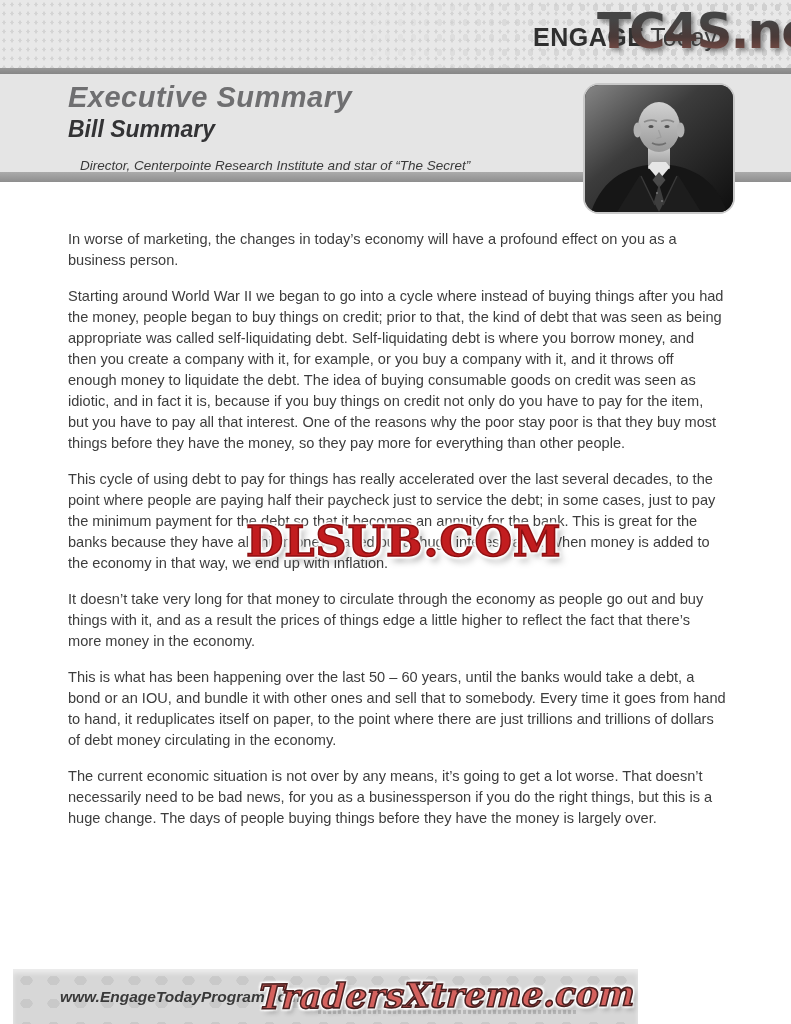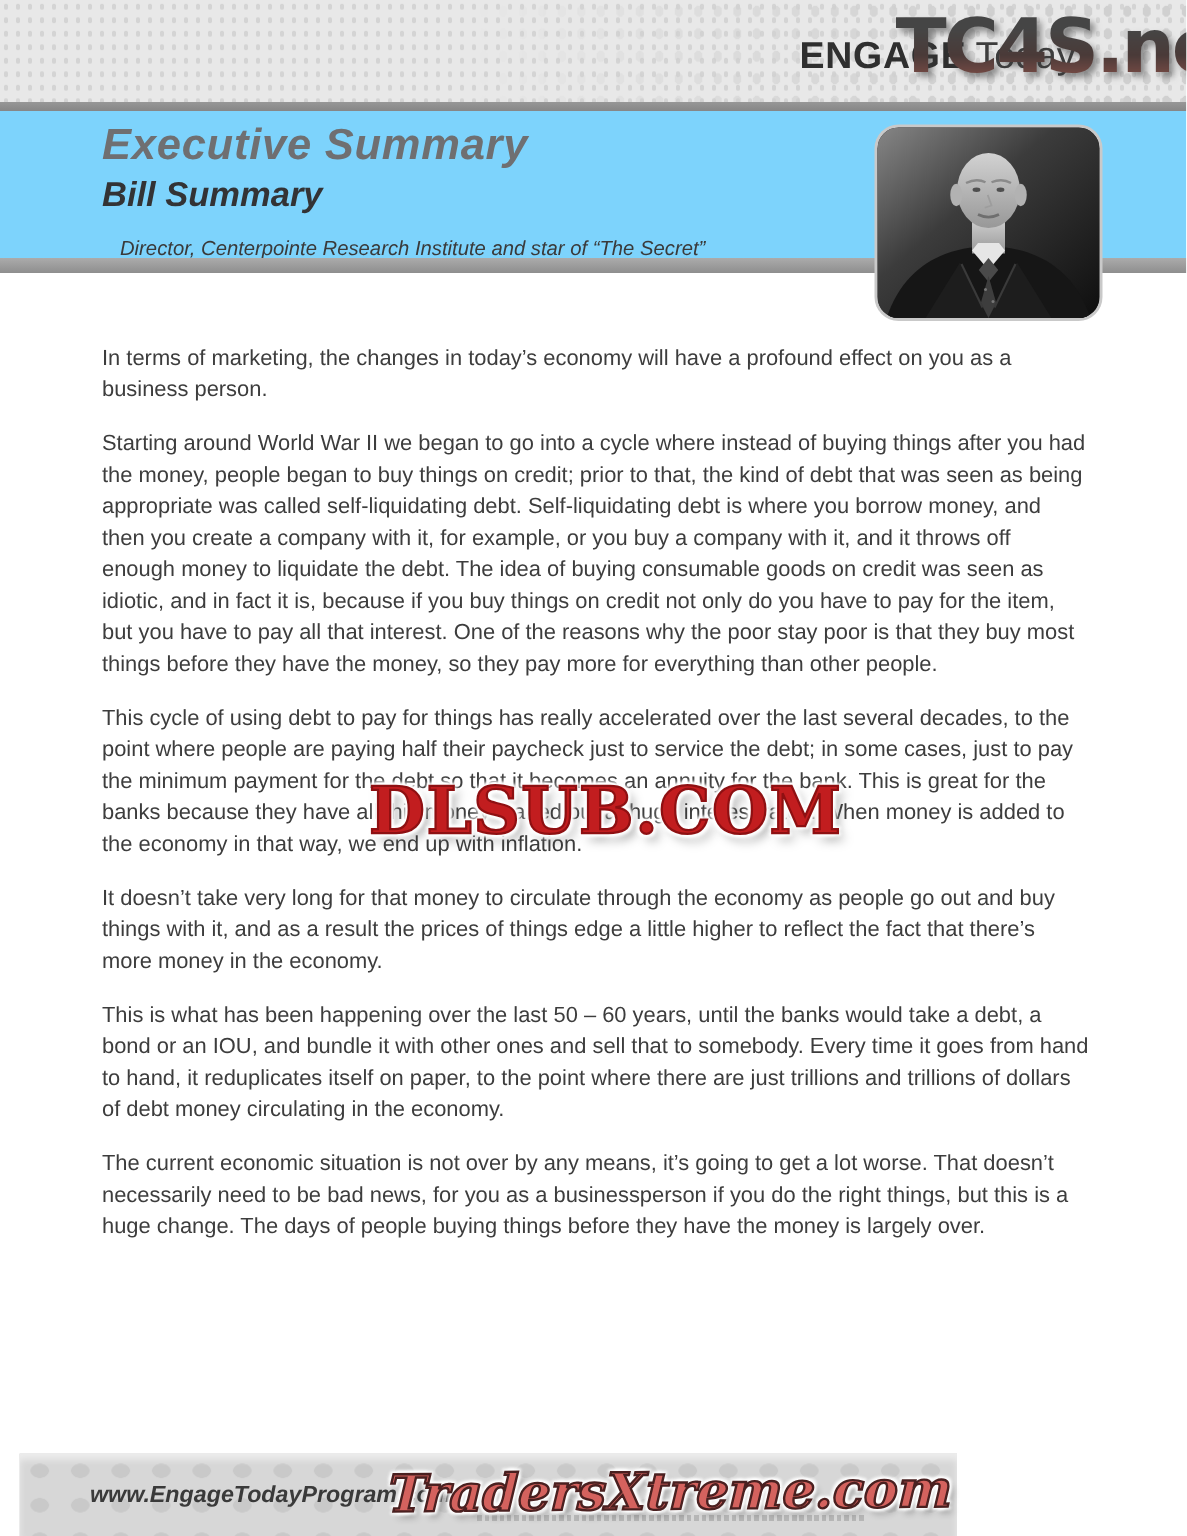--- a/index.html
+++ b/index.html
@@ -44,21 +44,21 @@
 
   
   .strip-top{position:absolute;left:0;top:68px;width:791px;height:6px;
     background:linear-gradient(#979797,#868686);}
   .strip-bottom{position:absolute;left:0;top:172px;width:791px;height:10px;
     background:linear-gradient(#ababab,#8e8e8e);}
 
   
   .banner{
     position:absolute;left:0;top:74px;width:791px;height:98px;
-    background:#7dd3fc;
+    background:#e5e5e5;
   }
   .banner h1{
     margin:0;position:absolute;left:68px;top:7px;
     font-style:italic;font-weight:bold;font-size:29px;color:#6f6f71;
     letter-spacing:.5px;
   }
   .banner h2{
     margin:0;position:absolute;left:68px;top:42px;
     font-style:italic;font-weight:bold;font-size:23px;color:#333335;
   }
@@ -184,21 +184,21 @@
       <circle cx="72" cy="108" r="1" fill="#777"></circle>
         <circle cx="77" cy="116" r="1" fill="#777"></circle>
       <path d="M55 90 L74 127 L32 127 Z" fill="#1d1d1d"></path>
       <path d="M93 90 L74 127 L116 127 Z" fill="#1d1d1d"></path>
       <path d="M56 91 L70 120" stroke="#3a3a3a" stroke-width="1.4" fill="none"></path>
       <path d="M92 91 L78 120" stroke="#3a3a3a" stroke-width="1.4" fill="none"></path>
     </svg>
   </div>
 
   <main class="content">
-    <p>In terms of marketing, the changes in today’s economy will have a profound effect on you as a business person.</p>
+    <p>In worse of marketing, the changes in today’s economy will have a profound effect on you as a business person.</p>
     <p>Starting around World War II we began to go into a cycle where instead of buying things after you had the money, people began to buy things on credit; prior to that, the kind of debt that was seen as being appropriate was called self-liquidating debt. Self-liquidating debt is where you borrow money, and then you create a company with it, for example, or you buy a company with it, and it throws off enough money to liquidate the debt. The idea of buying consumable goods on credit was seen as idiotic, and in fact it is, because if you buy things on credit not only do you have to pay for the item, but you have to pay all that interest. One of the reasons why the poor stay poor is that they buy most things before they have the money, so they pay more for everything than other people.</p>
     <p>This cycle of using debt to pay for things has really accelerated over the last several decades, to the point where people are paying half their paycheck just to service the debt; in some cases, just to pay the minimum payment for the debt so that it becomes an annuity for the bank. This is great for the banks because they have all this money loaned out at huge interest rates. When money is added to the economy in that way, we end up with inflation.</p>
     <p>It doesn’t take very long for that money to circulate through the economy as people go out and buy things with it, and as a result the prices of things edge a little higher to reflect the fact that there’s more money in the economy.</p>
     <p>This is what has been happening over the last 50 – 60 years, until the banks would take a debt, a bond or an IOU, and bundle it with other ones and sell that to somebody. Every time it goes from hand to hand, it reduplicates itself on paper, to the point where there are just trillions and trillions of dollars of debt money circulating in the economy.</p>
     <p>The current economic situation is not over by any means, it’s going to get a lot worse. That doesn’t necessarily need to be bad news, for you as a businessperson if you do the right things, but this is a huge change. The days of people buying things before they have the money is largely over.</p>
   </main>
 
   <div class="wm-center">DLSUB.COM</div>
 
   <footer class="footer">

